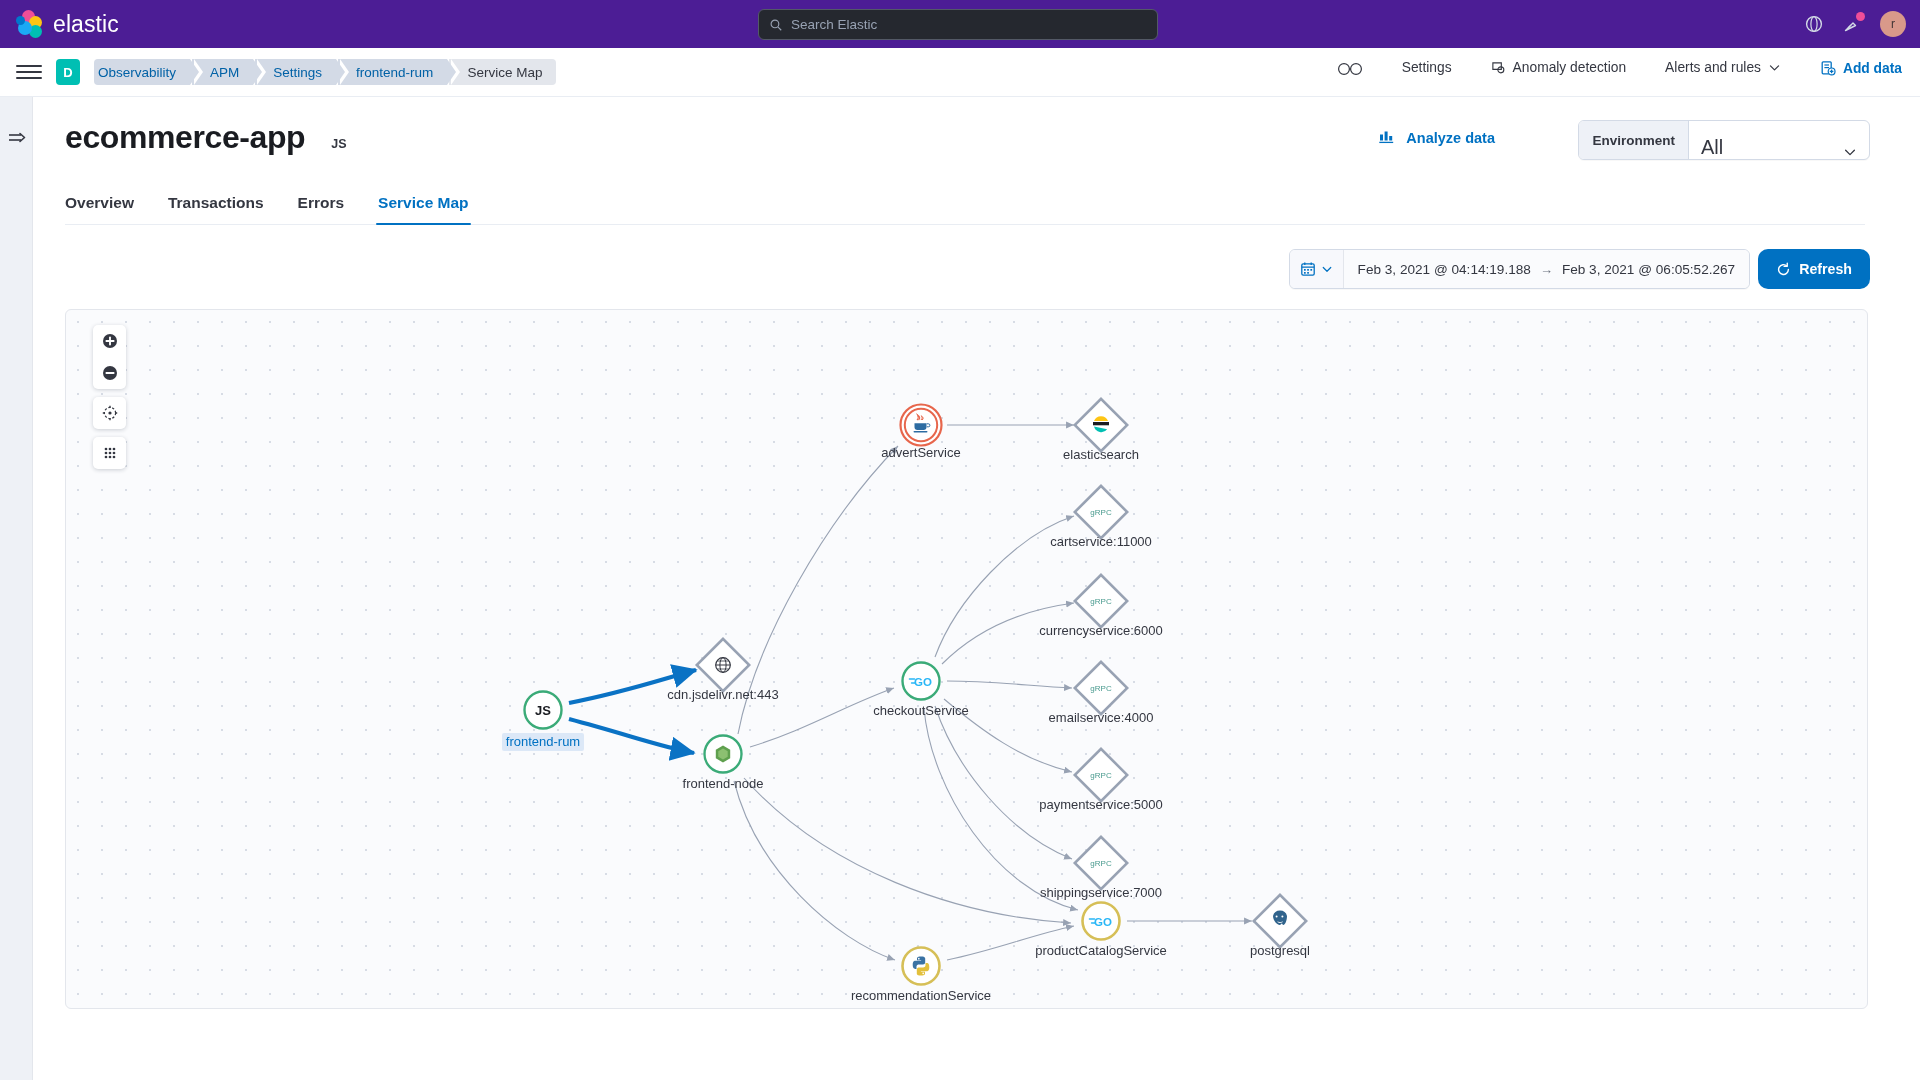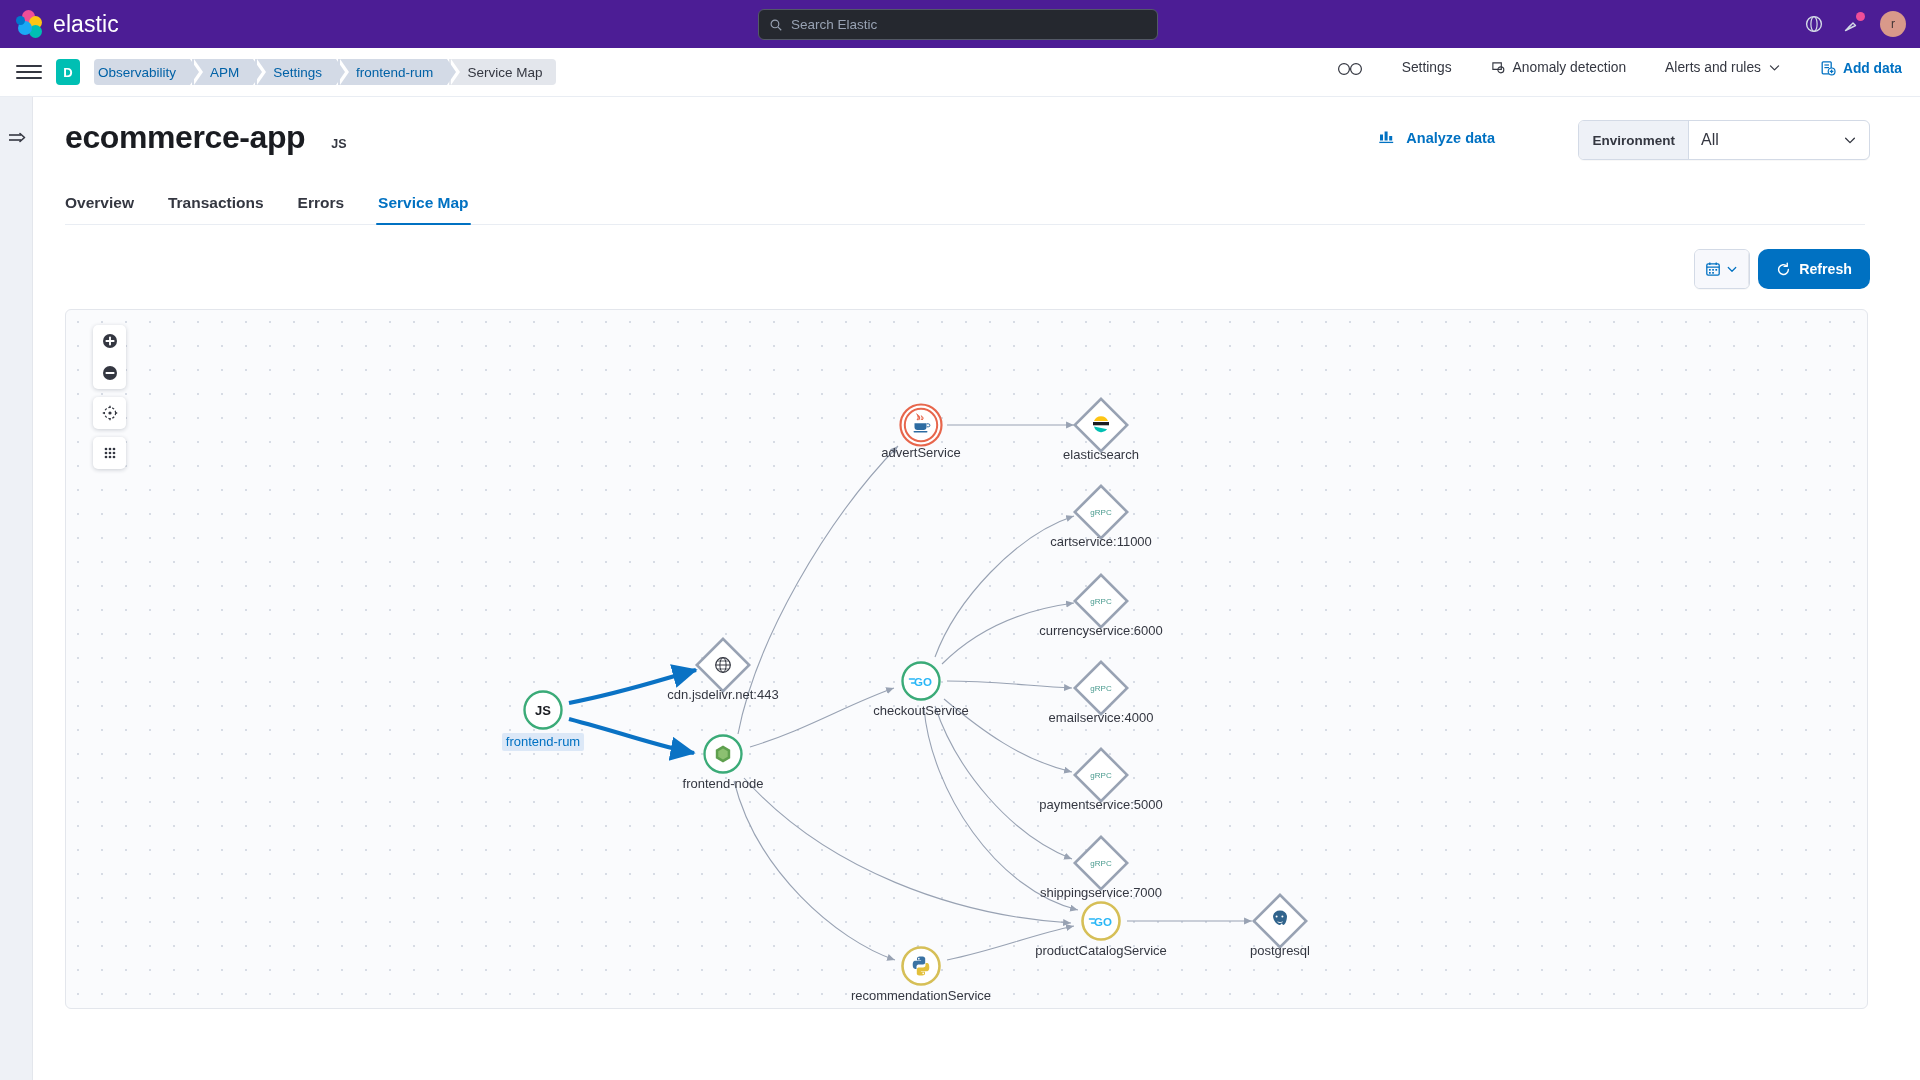--- a/index.html
+++ b/index.html
@@ -117,22 +117,22 @@
   .envsel {
     position: absolute; right: 50px; top: 23px; height: 40px; display: flex;
     border: 1px solid #d3dae6; border-radius: 6px; overflow: hidden; background: #fff;
     box-shadow: 0 1px 1px rgba(0,0,0,.03);
   }
   .env-label {
     background: #eef1f7; color: #343741; font-size: 13.5px; font-weight: bold;
     display: flex; align-items: center; padding: 0 13px; border-right: 1px solid #d3dae6;
   }
   .env-value {
-    width: 180px; display: flex; align-items: center; justify-content: space-between;
-    padding: 0 12px; font-size: 16px; color: #343741; cursor: pointer;
+    width: 180px; display: flex; align-items: flex-end; justify-content: space-between;
+    padding: 0 12px; font-size: 20px; color: #343741; cursor: pointer;
   }
 
   
   .tabs {
     position: absolute; left: 32px; top: 78px; width: 1800px; height: 50px;
     display: flex; align-items: flex-end; gap: 34px;
     border-bottom: 1px solid #e9edf3;
   }
   .tab {
     font-size: 15.5px; font-weight: bold; color: #343741; padding-bottom: 12px;
@@ -340,20 +340,25 @@
           <line x1="11.2" y1="1.4" x2="11.2" y2="4" stroke="#0071c2" stroke-width="1.3"></line>
           <rect x="4" y="8" width="1.7" height="1.7" fill="#0071c2"></rect>
           <rect x="7.2" y="8" width="1.7" height="1.7" fill="#0071c2"></rect>
           <rect x="10.4" y="8" width="1.7" height="1.7" fill="#0071c2"></rect>
           <rect x="4" y="11" width="1.7" height="1.7" fill="#0071c2"></rect>
           <rect x="7.2" y="11" width="1.7" height="1.7" fill="#0071c2"></rect>
         </svg>
         <svg width="12" height="12" viewBox="0 0 16 16">
           <polyline points="3,6 8,11 13,6" fill="none" stroke="#0071c2" stroke-width="1.6" stroke-linecap="round" stroke-linejoin="round"></polyline>
         </svg>
+      </div>
+      <div class="dp-range">
+        <span>Feb 3, 2021 @ 04:14:19.188</span>
+        <span class="dp-arrow">→</span>
+        <span>Feb 3, 2021 @ 06:05:52.267</span>
       </div>
     </div>
     <button class="refresh-btn">
       <svg width="15" height="15" viewBox="0 0 16 16">
         <path d="M13.2 8 a5.2 5.2 0 1 1 -1.6 -3.7" fill="none" stroke="#ffffff" stroke-width="1.5" stroke-linecap="round"></path>
         <polyline points="12,1.2 12,4.6 8.6,4.6" fill="none" stroke="#ffffff" stroke-width="1.5" stroke-linecap="round" stroke-linejoin="round"></polyline>
       </svg>
       <span>Refresh</span>
     </button>
   </div>

